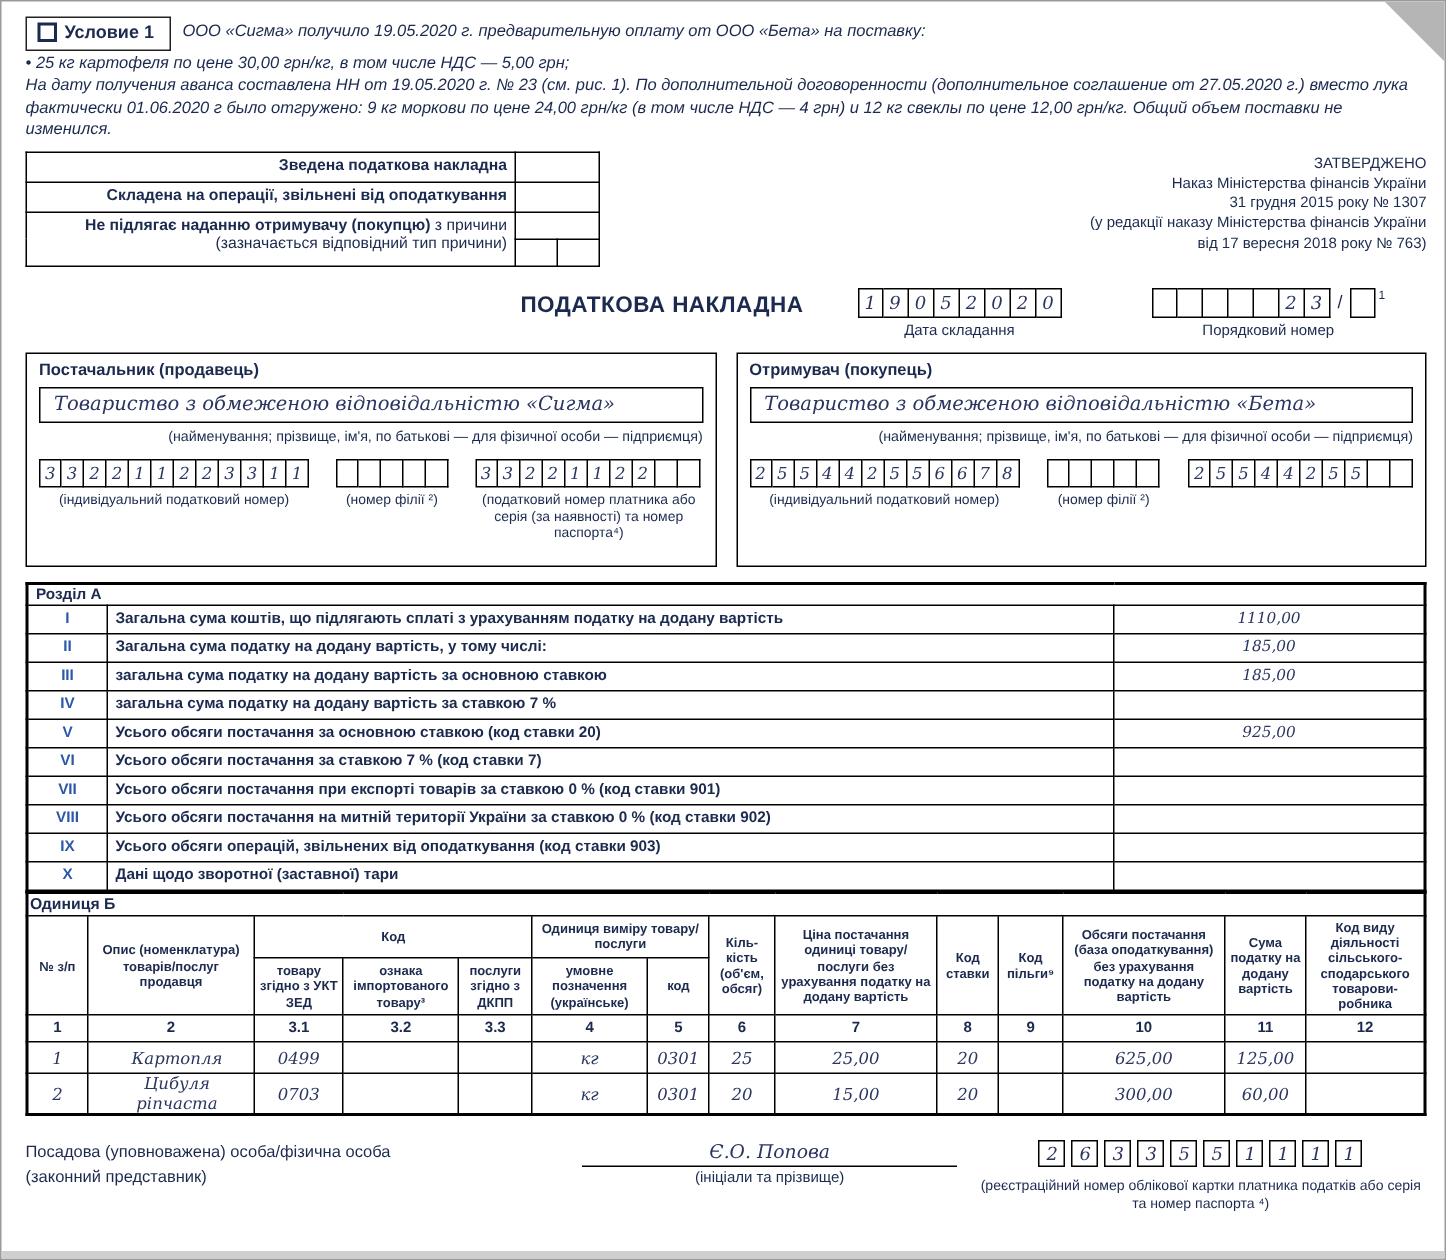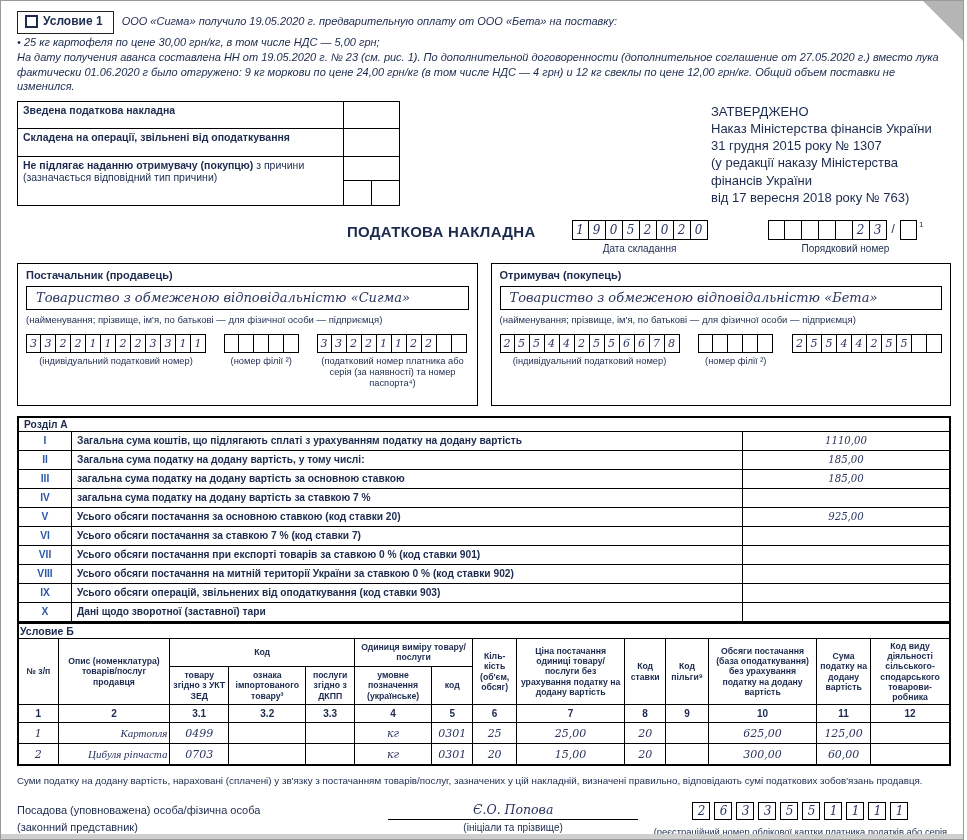--- a/index.html
+++ b/index.html
@@ -17,27 +17,27 @@
   .cond-row{display:flex;align-items:flex-start;}
   .cond-box{border:1px solid #222;padding:2px 10px 3px 7px;margin-right:8px;
     font-style:normal;font-weight:bold;font-size:12px;display:flex;align-items:center;gap:5px;flex:0 0 auto;}
   .chk{width:9px;height:9px;border:2px solid #1b2a4e;display:inline-block;}
   .cond-lead{padding-top:3px;}
   .bullet{margin-top:1px;}
   .bullet::before{content:"•  ";}
   .intro-par{margin-top:1px;}
 
   
-  .midrow{display:flex;justify-content:space-between;margin-top:7px;}
+  .midrow{display:flex;justify-content:space-between;margin-top:7px;text-align:right;}
   .type-table{border-collapse:collapse;}
   .type-table td{border:1.5px solid #000;font-size:10.5px;padding:2px 5px;vertical-align:top;}
   .type-table .lbl{font-weight:bold;width:315px;}
   .type-table .box{width:27px;padding:0;}
   .t-normal{font-weight:normal;}
-  .approved{width:240px;font-size:13px;line-height:1.32;margin-top:2px;margin-left:36px;}
+  .approved{width:240px;font-size:10px;line-height:1.32;margin-top:2px;margin-left:36px;}
 
   
   .titleblock{display:flex;margin-top:14px;margin-left:330px;align-items:flex-start;}
   .pn-title{font-weight:bold;font-size:15px;letter-spacing:.3px;white-space:nowrap;margin-top:3px;}
   .cellgroup{text-align:center;margin-left:36px;}
   .cellrow{display:flex;}
   .cell{width:17px;height:20px;border:1px solid #000;border-left:0;box-sizing:border-box;
     display:flex;align-items:center;justify-content:center;
     font-family:"DejaVu Serif",serif;font-style:italic;font-size:12px;color:#2a3560;}
   .cellrow .cell:first-child{border-left:1px solid #000;}
@@ -45,21 +45,21 @@
   .numwrap{display:flex;align-items:flex-start;}
   .slash{margin:2px 5px 0;font-size:12px;}
   .supmark{font-size:8px;vertical-align:top;margin-left:2px;}
 
   
   .parties{display:flex;gap:13px;margin-top:9px;}
   .party{flex:1;border:1.5px solid #000;padding:5px 8px 4px;box-sizing:border-box;height:143px;}
   .party-h{font-size:11px;font-weight:bold;}
   .namebox{border:1px solid #000;height:22px;margin-top:5px;display:flex;align-items:center;padding-left:9px;
     font-family:"DejaVu Serif",serif;font-style:italic;font-size:13px;color:#2a3560;}
-  .namecap{text-align:left;font-size:9.5px;margin-top:4px;}
+  .namecap{text-align:right;font-size:9.5px;margin-top:4px;}
   .numsrow{display:flex;margin-top:9px;justify-content:space-between;align-items:flex-start;}
   .grp{text-align:center;}
   .grp .cell{width:15px;height:19px;font-size:11px;}
   .grp .cap{font-size:9.3px;line-height:1.18;}
   .grp3cap{width:152px;}
 
   
   .secA{border-collapse:collapse;width:100%;margin-top:10px;border:2px solid #000;}
   .secA td{border:1px solid #000;font-size:10.2px;padding:1px 5px;}
   .sectitle{font-weight:bold;font-size:10.5px;}
@@ -68,21 +68,21 @@
   .valA{width:196px;text-align:center;font-family:"DejaVu Serif",serif;font-style:italic;
     font-size:11px;color:#2a3560;height:16px;}
 
   
   .secB{border-collapse:collapse;width:100%;margin-top:-1px;border:2px solid #000;table-layout:fixed;}
   .secB td{border:1px solid #000;}
   .hB{font-size:8.7px;font-weight:bold;text-align:center;vertical-align:middle;padding:2px 2px;line-height:1.18;}
   .numcell{font-size:10px;font-weight:bold;text-align:center;height:15px;}
   .dB{font-family:"DejaVu Serif",serif;font-style:italic;font-size:11px;color:#2a3560;
     text-align:center;height:20px;padding:0 2px;}
-  .dB.left{text-align:right;padding-left:10px;font-family:Liberation Serif, serif;}
+  .dB.left{text-align:center;padding-left:10px;}
 
   
   .declaration{font-size:9.8px;margin-top:9px;}
   .sigrow{display:flex;margin-top:16px;align-items:flex-start;}
   .sigleft{width:350px;font-size:11px;line-height:1.5;}
   .sigcenter{width:300px;text-align:center;margin-left:40px;}
   .signame{font-family:"DejaVu Serif",serif;font-style:italic;font-size:12.5px;color:#2a3560;
     border-bottom:1.5px solid #000;width:250px;margin:0 auto;padding-bottom:2px;}
   .sigcap{font-size:10px;margin-top:2px;}
   .sigright{margin-left:auto;width:330px;text-align:center;}
@@ -362,21 +362,21 @@
         <col style="width:4.7%">
       <col style="width:11.6%">
         <col style="width:4.4%">
         <col style="width:4.6%">
         <col style="width:11.6%">
       <col style="width:5.8%">
         <col style="width:8.5%">
     </colgroup>
     <tbody>
       <tr>
-        <td colspan="14" class="sectitle">Условие Б</td>
+        <td colspan="14" class="sectitle">Одиниця Б</td>
       </tr>
       <tr>
         <td rowspan="2" class="hB">№ з/п</td>
         <td rowspan="2" class="hB">Опис (номенклату­ра) товарів/послуг продавця</td>
         <td colspan="3" class="hB">Код</td>
         <td colspan="2" class="hB">Одиниця виміру товару/послуги</td>
         <td rowspan="2" class="hB">Кіль­кість (об'єм, обсяг)</td>
         <td rowspan="2" class="hB">Ціна постачання одиниці товару/ послуги без урахування податку на додану вартість</td>
         <td rowspan="2" class="hB">Код ставки</td>
         <td rowspan="2" class="hB">Код пільги⁹</td>
@@ -437,21 +437,20 @@
           <td class="dB">15,00</td>
           <td class="dB">20</td>
           <td class="dB"></td>
           <td class="dB">300,00</td>
           <td class="dB">60,00</td>
           <td class="dB"></td>
         </tr>
       </tbody>
   </table>
 
-  <div class="declaration">Суми податку на додану вартість, нараховані (сплачені) у зв'язку з постачанням товарів/послуг, зазначених у цій накладній, визначені правильно, відповідають сумі податкових зобов'язань продавця.</div>
 
   <div class="sigrow">
     <div class="sigleft">
       <div>Посадова (уповноважена) особа/фізична особа</div>
       <div>(законний представник)</div>
     </div>
     <div class="sigcenter">
       <div class="signame">Є.О. Попова</div>
       <div class="sigcap">(ініціали та прізвище)</div>
     </div>

